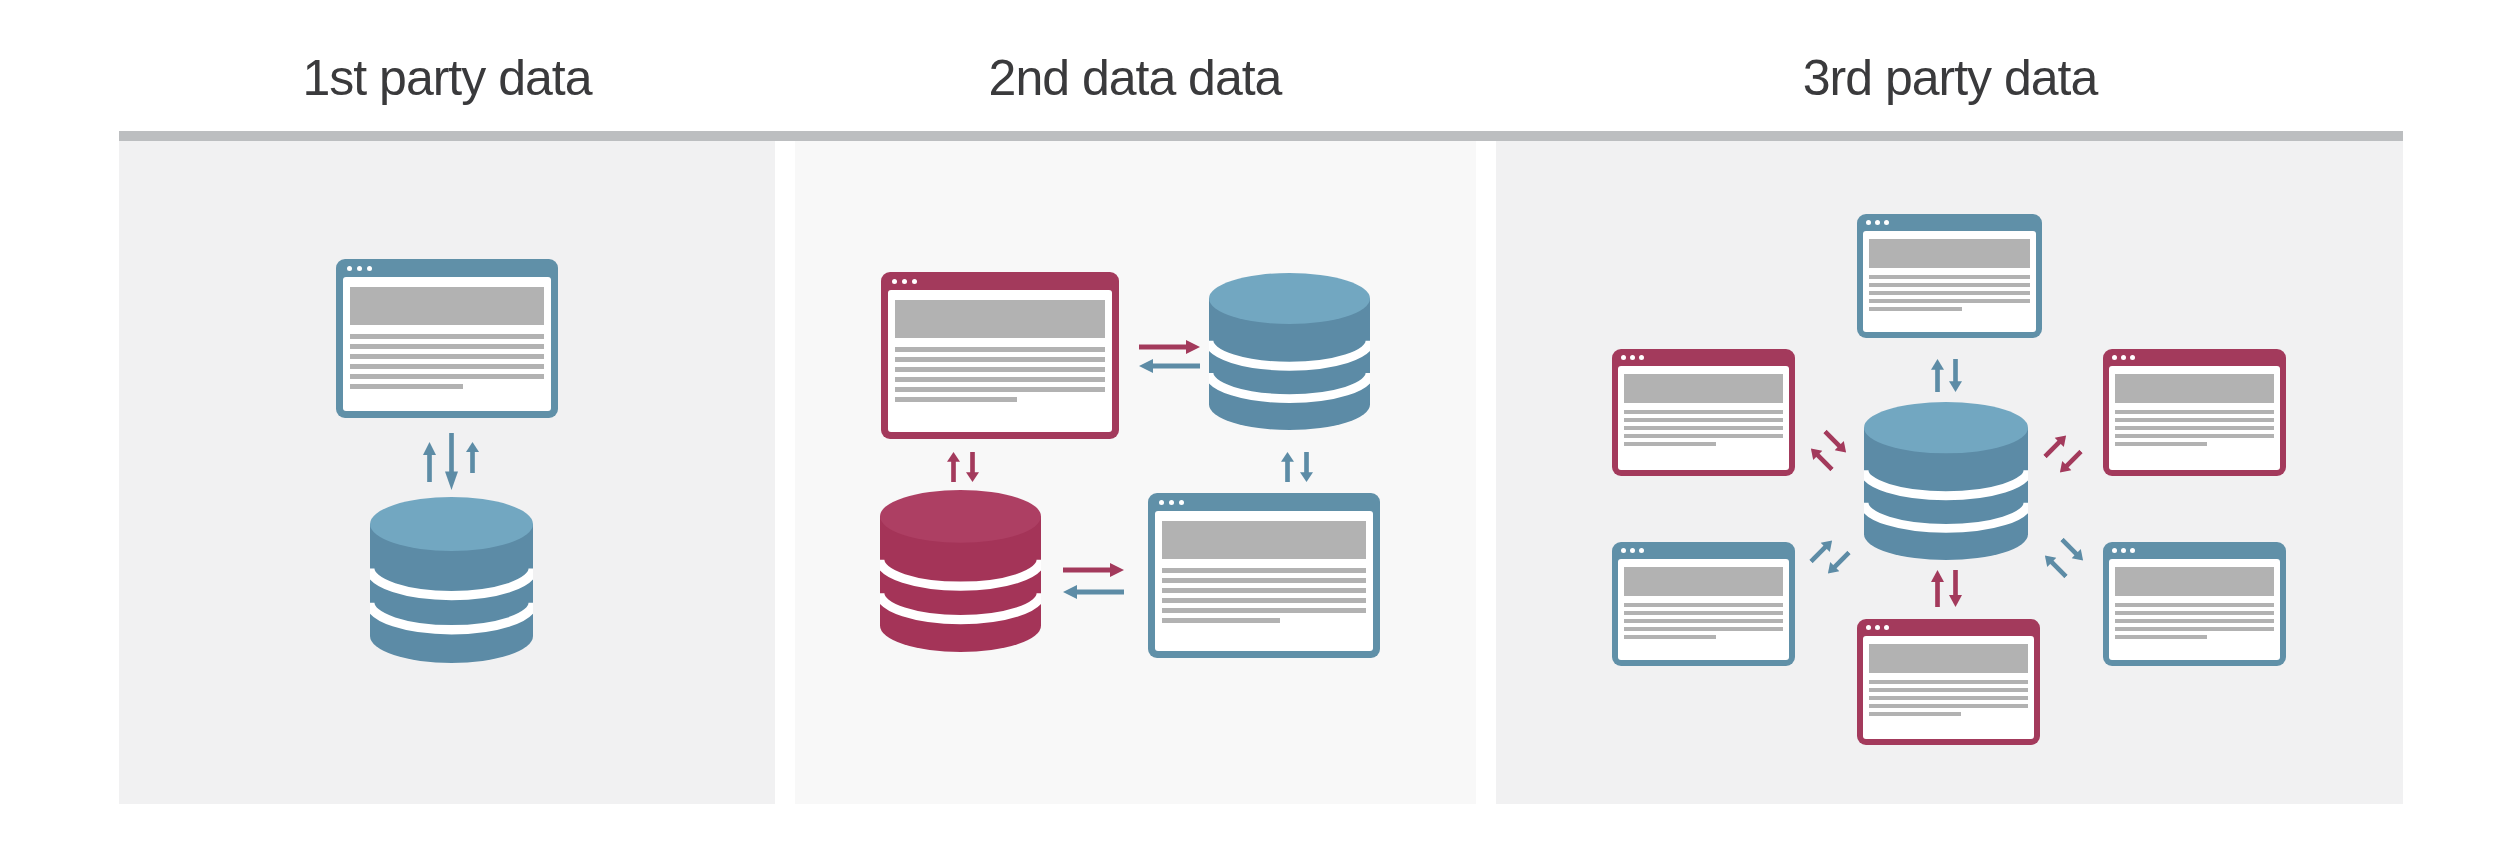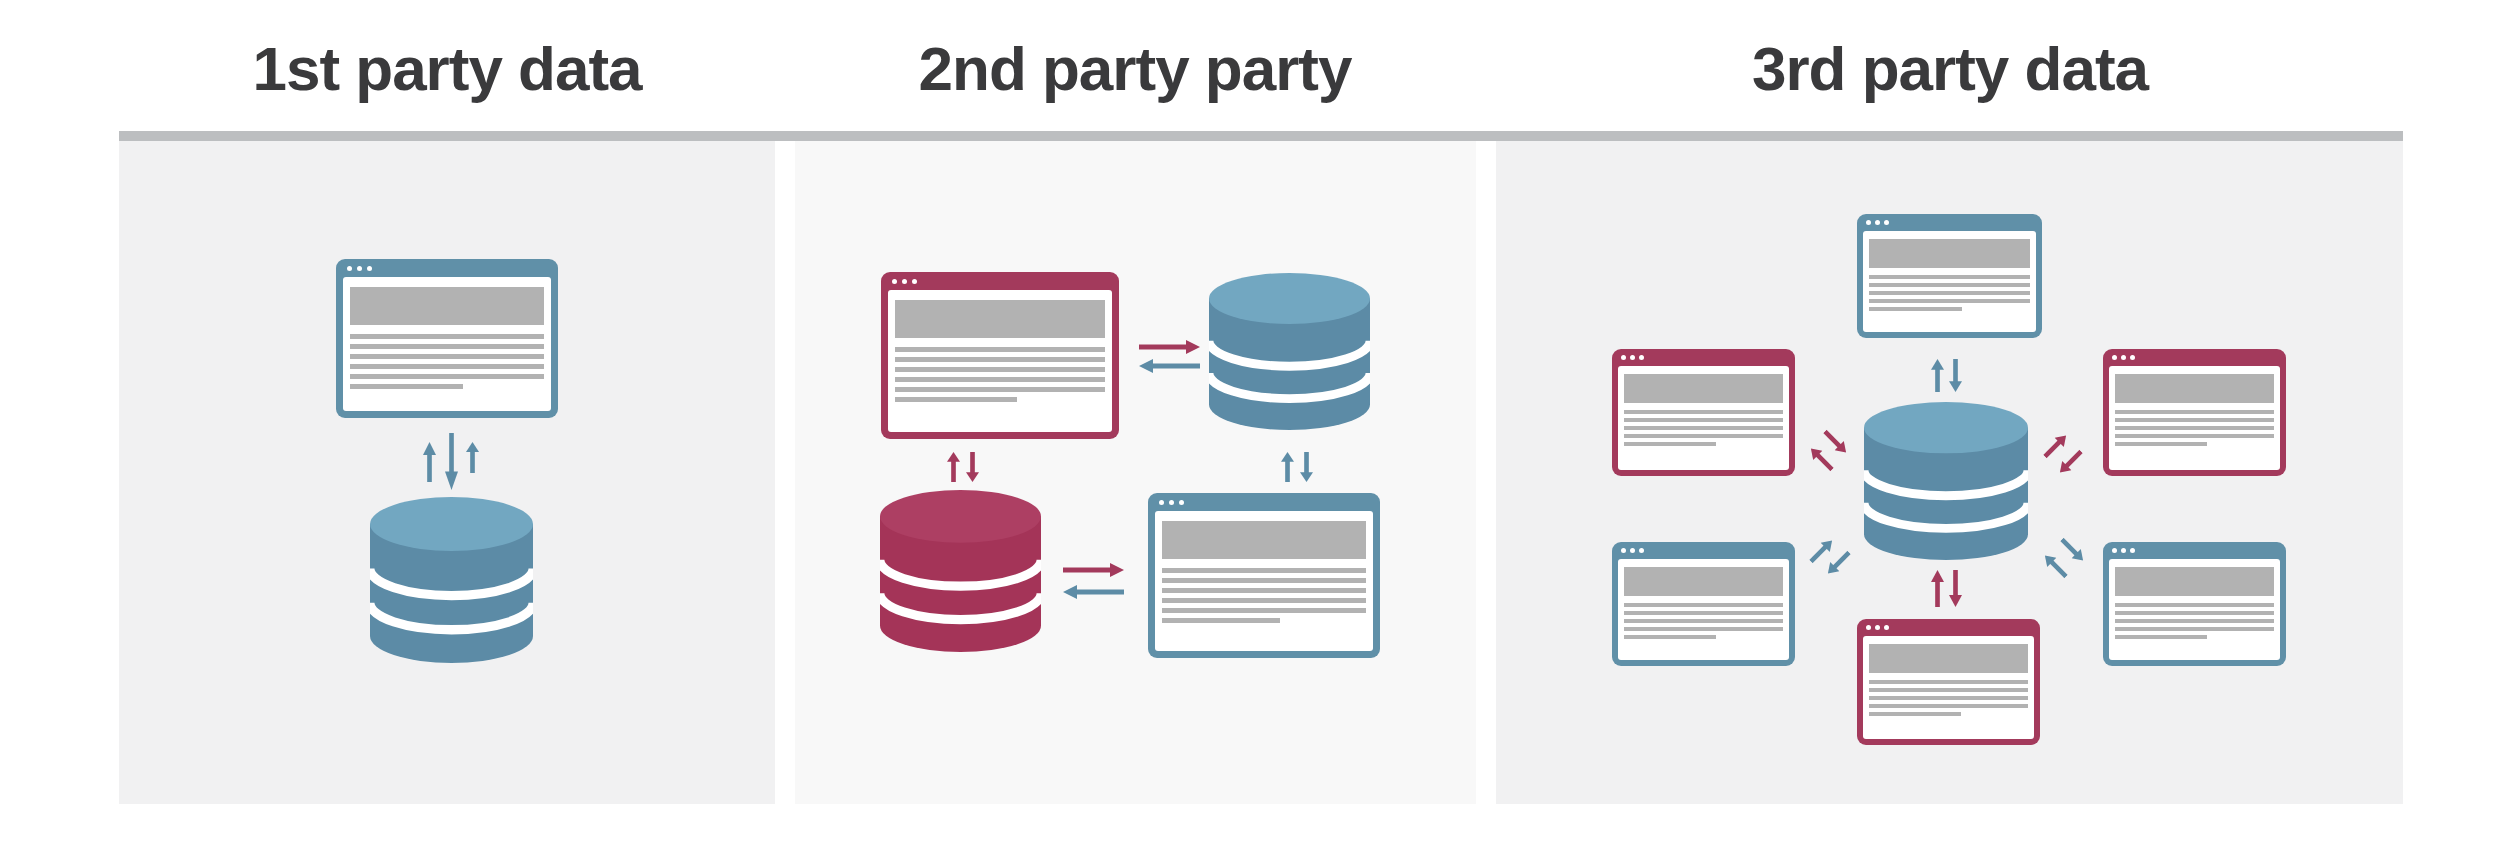--- a/index.html
+++ b/index.html
@@ -8,22 +8,22 @@
     background:#ffffff;
     font-family:"Liberation Sans","DejaVu Sans",sans-serif;
   }
   :root{
     --blue:#6090a8; --blue-arrow:#5d8ca6; --blue-cyl:#5c8ba6; --blue-cyl-top:#72a7c1;
     --red:#a33a5c; --red-arrow:#a33a5c; --red-cyl:#a43458; --red-cyl-top:#ad3f63;
     --bar:#bcbec0; --ph:#b2b2b2; --title:#3a3a3c;
     --panel-bg:#f1f1f2; --panel-bg-alt:#f8f8f8;
   }
   .title{
-    position:absolute;top:38px;transform:translateX(-50%);
-    font-size:62px;font-weight:700;color:var(--title);
+    position:absolute;top:53px;transform:translateX(-50%);
+    font-size:50px;font-weight:400;color:var(--title);
     letter-spacing:-1px;white-space:nowrap;line-height:1;
   }
   #title-1{left:447px;} #title-2{left:1135px;} #title-3{left:1950px;}
   .divider{
     position:absolute;left:119px;top:131px;width:2284px;height:10px;background:var(--bar);
   }
   .panel{position:absolute;top:141px;height:663px;}
   #panel-1{left:119px;width:656px;background:var(--panel-bg);}
   #panel-2{left:795px;width:681px;background:var(--panel-bg-alt);}
   #panel-3{left:1496px;width:907px;background:var(--panel-bg);}
@@ -57,21 +57,21 @@
   .ne{transform:rotate(45deg);}
   .se{transform:rotate(135deg);}
   .sw{transform:rotate(-135deg);}
   .nw{transform:rotate(-45deg);}
   .left{transform:scaleX(-1);}
 </style>
 </head>
 <body>
 
 <div class="title" id="title-1">1st party data</div>
-<div class="title" id="title-2">2nd party party</div>
+<div class="title" id="title-2">2nd data data</div>
 <div class="title" id="title-3">3rd party data</div>
 
 <div class="divider"></div>
 
 <div class="panel" id="panel-1">
   <div class="browser blue" style="left:217px;top:118px;width:222px;height:159px;">
       <div class="bhead">
         <span class="dot"></span>
         <span class="dot"></span>
         <span class="dot"></span>

